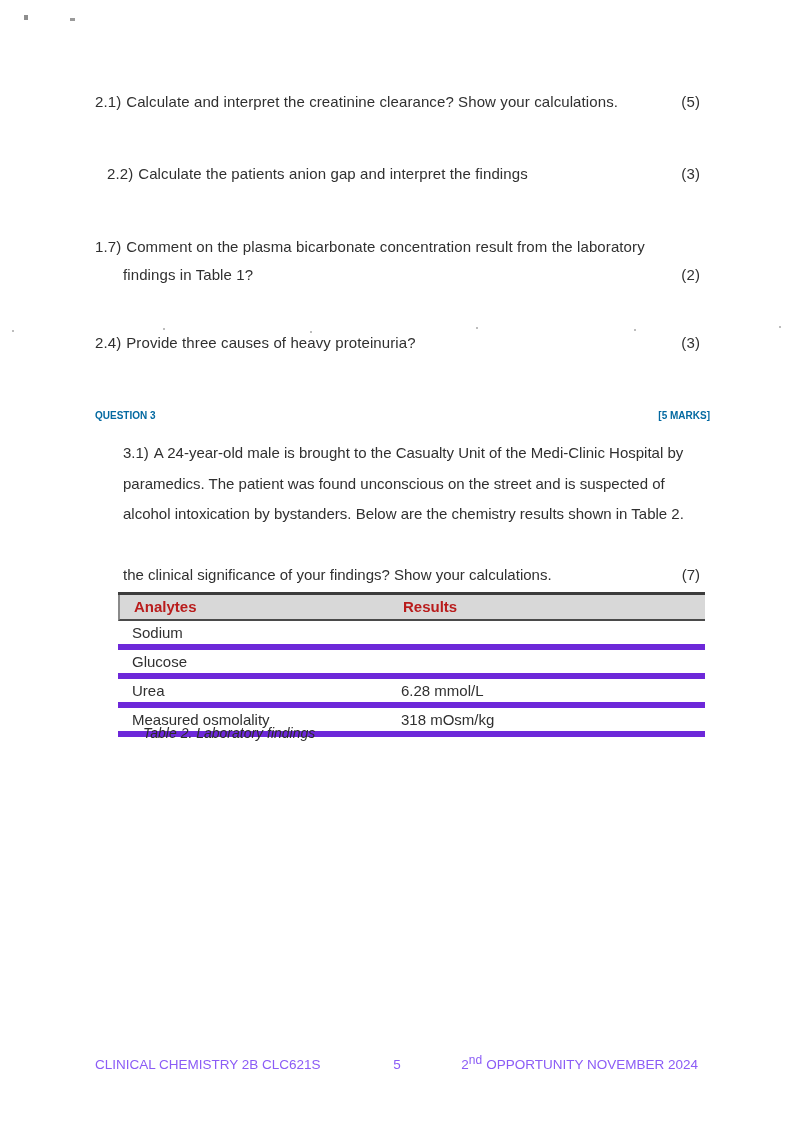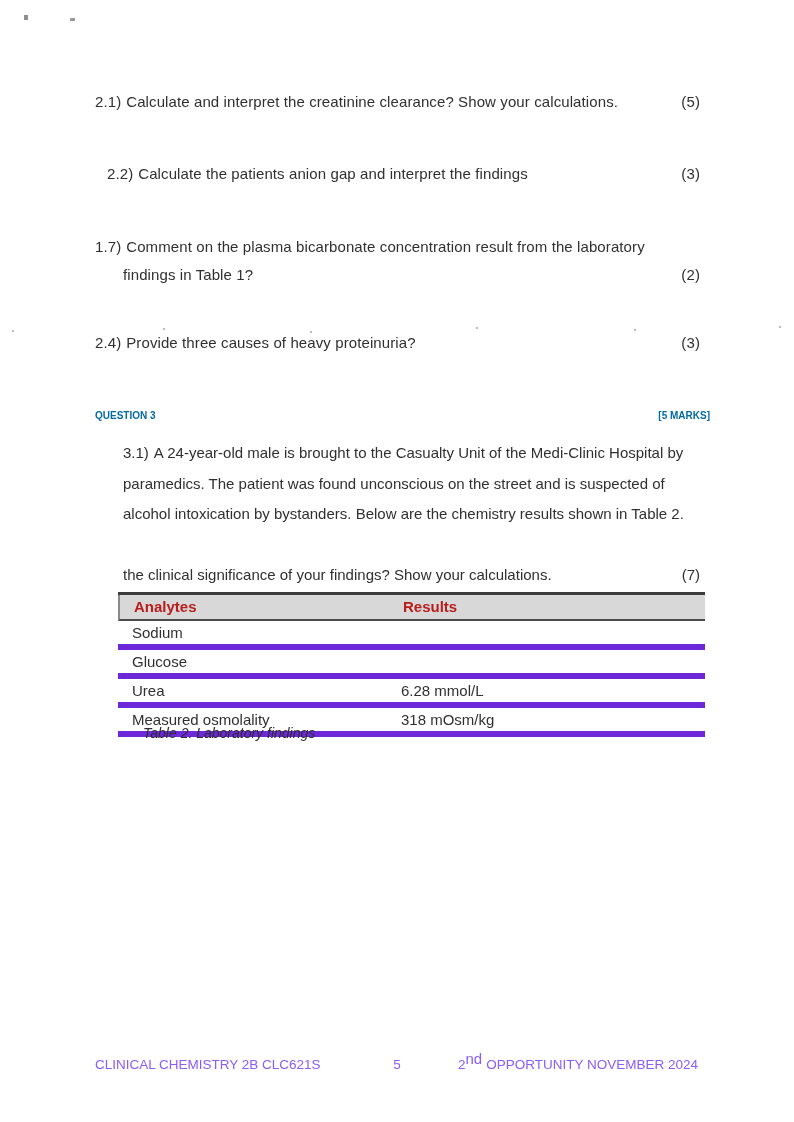--- a/index.html
+++ b/index.html
@@ -63,21 +63,21 @@
     font-size:14px;font-style:italic;color:#2c2c2c;
   }
   
   .footer{
     position:absolute;left:0;top:1057px;width:794px;height:20px;
     font-size:13.5px;color:#8b5cf6;
   }
   .footer-left{position:absolute;left:95px;top:0;}
   .footer-center{position:absolute;left:0;width:794px;text-align:center;top:0;}
   .footer-right{position:absolute;right:96px;top:0;white-space:nowrap;}
-  .footer-right sup{font-size:15px;line-height:0;}
+  .footer-right sup{font-size:12px;line-height:0;}
   .footer-right .after-sup{margin-left:4px;}
   
   .speck{position:absolute;background:#8e8e8e;}
   .dot{position:absolute;width:2px;height:2px;background:#bdbdbd;}
 </style>
 </head>
 <body>
 
 <div class="page">
 

